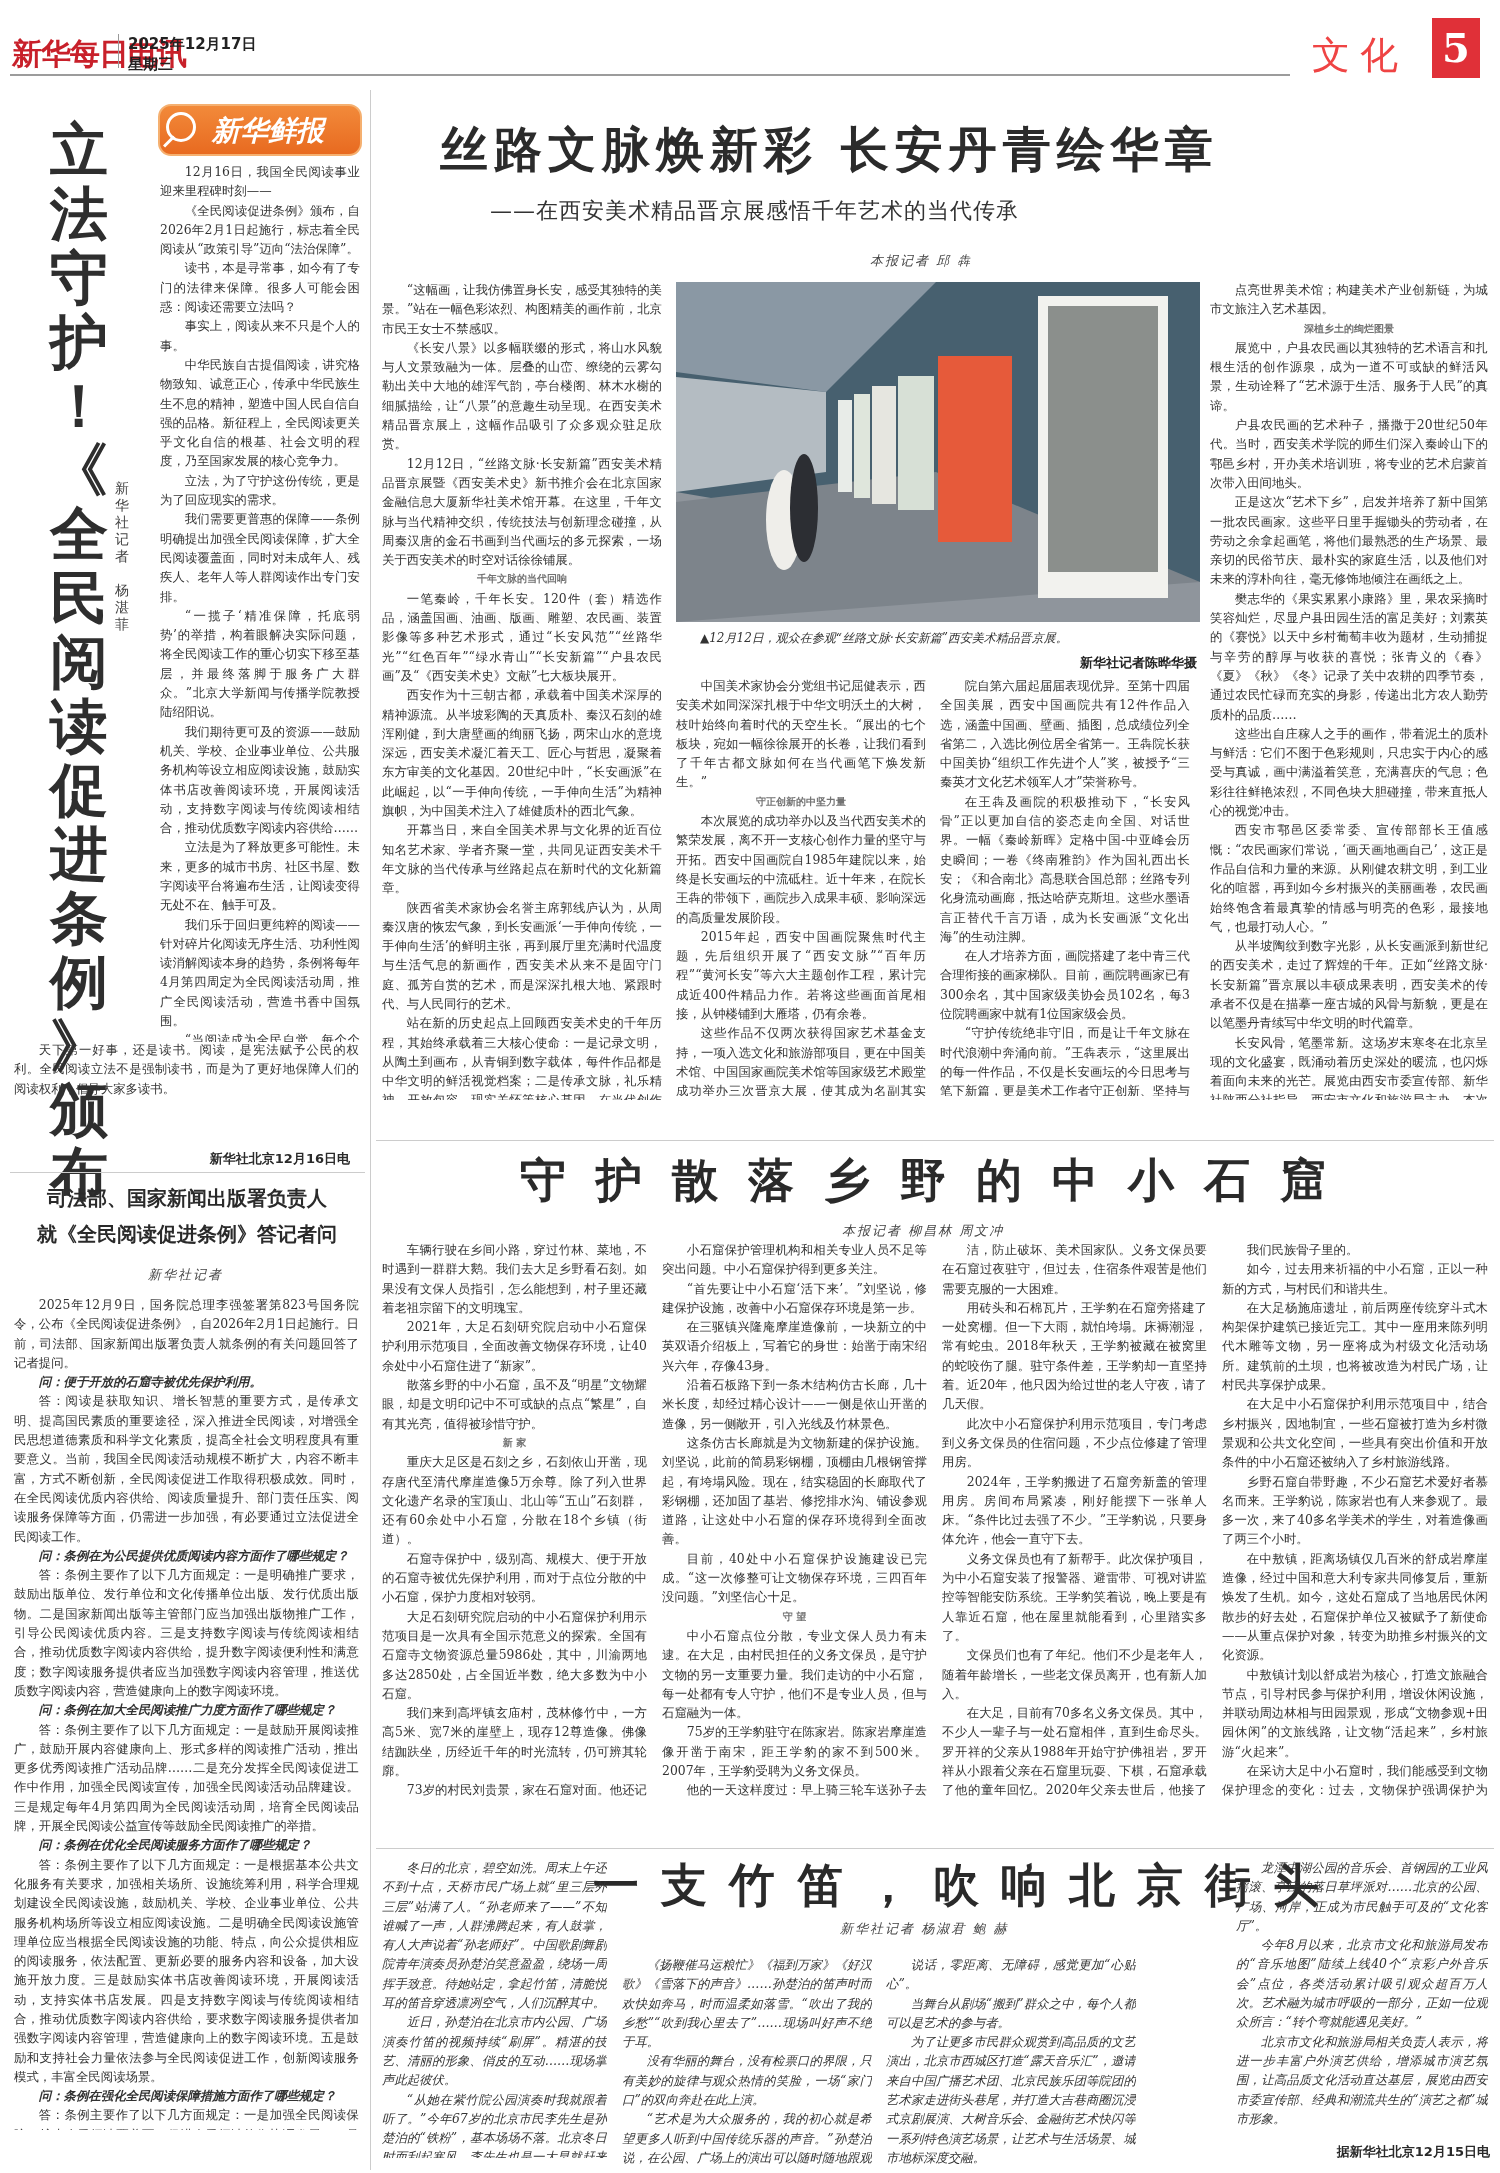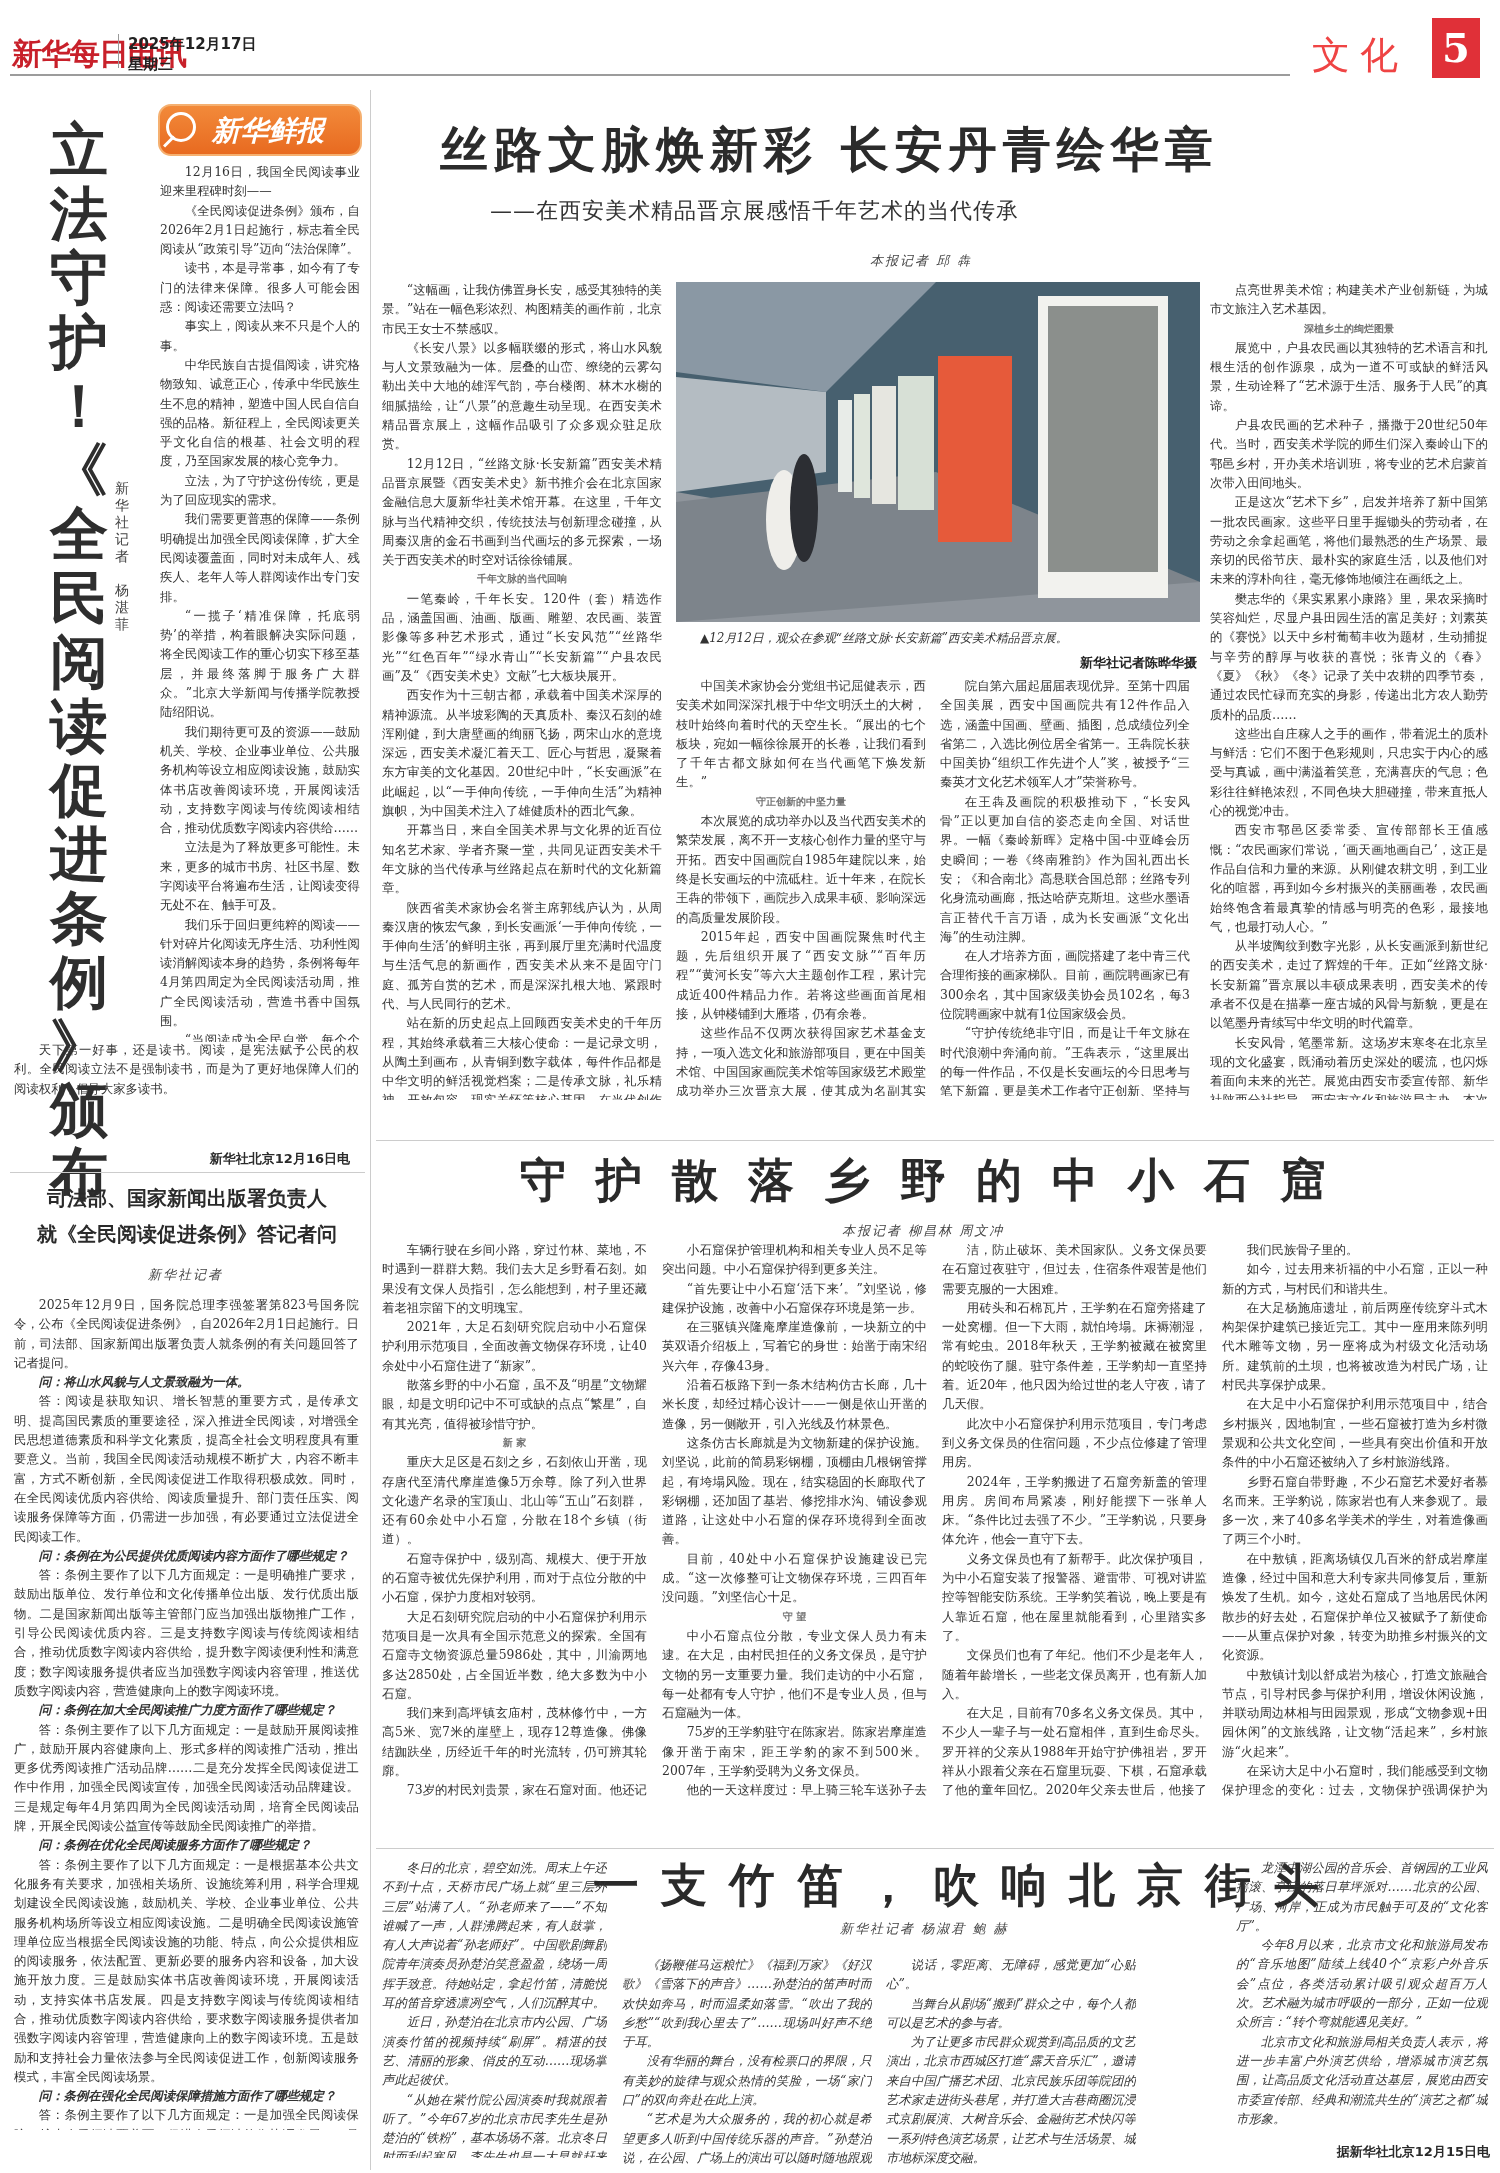--- a/index.html
+++ b/index.html
@@ -111,21 +111,21 @@
 <div class="abs rule-h" style="left:10px; top:1172px; width:355px;"></div>
 <div class="abs rule-v" style="left:370px; top:90px; height:2080px;"></div>
 
 <div class="abs qa-title">
   <div>司法部、国家新闻出版署负责人</div>
   <div>就《全民阅读促进条例》答记者问</div>
 </div>
 <div class="abs byline kai" style="left:148px; top:1266px;">新华社记者</div>
 <div class="abs col" id="qa-body" style="left:14px; top:1295px; width:345px; height:835px; overflow:hidden;">
     <p>2025年12月9日，国务院总理李强签署第823号国务院令，公布《全民阅读促进条例》，自2026年2月1日起施行。日前，司法部、国家新闻出版署负责人就条例的有关问题回答了记者提问。</p>
-    <p class="q">问：将山水风貌与人文景致融为一体。</p>
+    <p class="q">问：便于开放的石窟寺被优先保护利用。</p>
     <p>答：阅读是获取知识、增长智慧的重要方式，是传承文明、提高国民素质的重要途径，深入推进全民阅读，对增强全民思想道德素质和科学文化素质，提高全社会文明程度具有重要意义。当前，我国全民阅读活动规模不断扩大，内容不断丰富，方式不断创新，全民阅读促进工作取得积极成效。同时，在全民阅读优质内容供给、阅读质量提升、部门责任压实、阅读服务保障等方面，仍需进一步加强，有必要通过立法促进全民阅读工作。</p>
     <p class="q">问：条例在为公民提供优质阅读内容方面作了哪些规定？</p>
     <p>答：条例主要作了以下几方面规定：一是明确推广要求，鼓励出版单位、发行单位和文化传播单位出版、发行优质出版物。二是国家新闻出版等主管部门应当加强出版物推广工作，引导公民阅读优质内容。三是支持数字阅读与传统阅读相结合，推动优质数字阅读内容供给，提升数字阅读便利性和满意度；数字阅读服务提供者应当加强数字阅读内容管理，推送优质数字阅读内容，营造健康向上的数字阅读环境。</p>
     <p class="q">问：条例在加大全民阅读推广力度方面作了哪些规定？</p>
     <p>答：条例主要作了以下几方面规定：一是鼓励开展阅读推广，鼓励开展内容健康向上、形式多样的阅读推广活动，推出更多优秀阅读推广活动品牌……二是充分发挥全民阅读促进工作中作用，加强全民阅读宣传，加强全民阅读活动品牌建设。三是规定每年4月第四周为全民阅读活动周，培育全民阅读品牌，开展全民阅读公益宣传等鼓励全民阅读推广的举措。</p>
     <p class="q">问：条例在优化全民阅读服务方面作了哪些规定？</p>
     <p>答：条例主要作了以下几方面规定：一是根据基本公共文化服务有关要求，加强相关场所、设施统筹利用，科学合理规划建设全民阅读设施，鼓励机关、学校、企业事业单位、公共服务机构场所等设立相应阅读设施。二是明确全民阅读设施管理单位应当根据全民阅读设施的功能、特点，向公众提供相应的阅读服务，依法配置、更新必要的服务内容和设备，加大设施开放力度。三是鼓励实体书店改善阅读环境，开展阅读活动，支持实体书店发展。四是支持数字阅读与传统阅读相结合，推动优质数字阅读内容供给，要求数字阅读服务提供者加强数字阅读内容管理，营造健康向上的数字阅读环境。五是鼓励和支持社会力量依法参与全民阅读促进工作，创新阅读服务模式，丰富全民阅读场景。</p>
     <p class="q">问：条例在强化全民阅读保障措施方面作了哪些规定？</p>
     <p>答：条例主要作了以下几方面规定：一是加强全民阅读保障，扩大全民阅读覆盖面，促进全民阅读均衡协调发展。二是强化对未成年人、残疾人、老年人等的阅读保障，规定提供适宜读物、开设阅读课程、支持全民阅读无障碍设施建设、优化适老服务标准等措施。三是强化对农村地区等的阅读保障，规定制定乡村阅读计划，推动城乡基本公共文化服务均等化。四是鼓励开展全民阅读研究、指导开展公民阅读状况调查、支持开展全民阅读国际交流合作。</p>
   </div>

